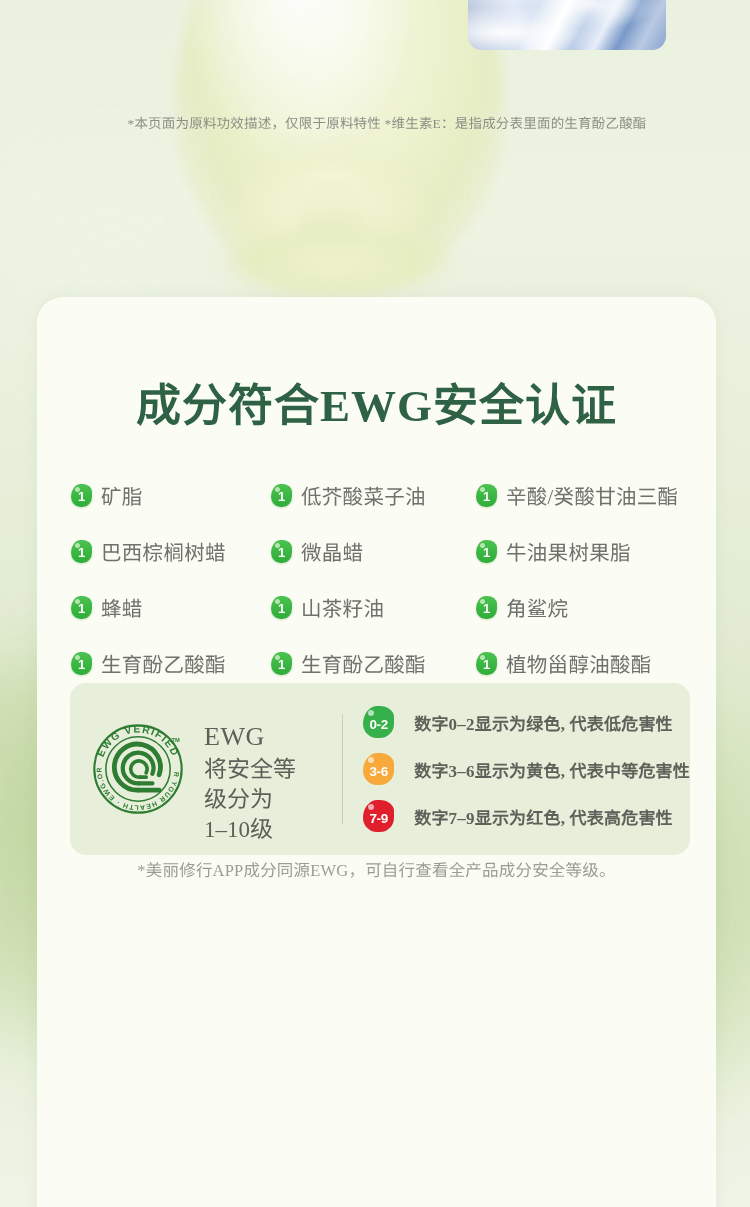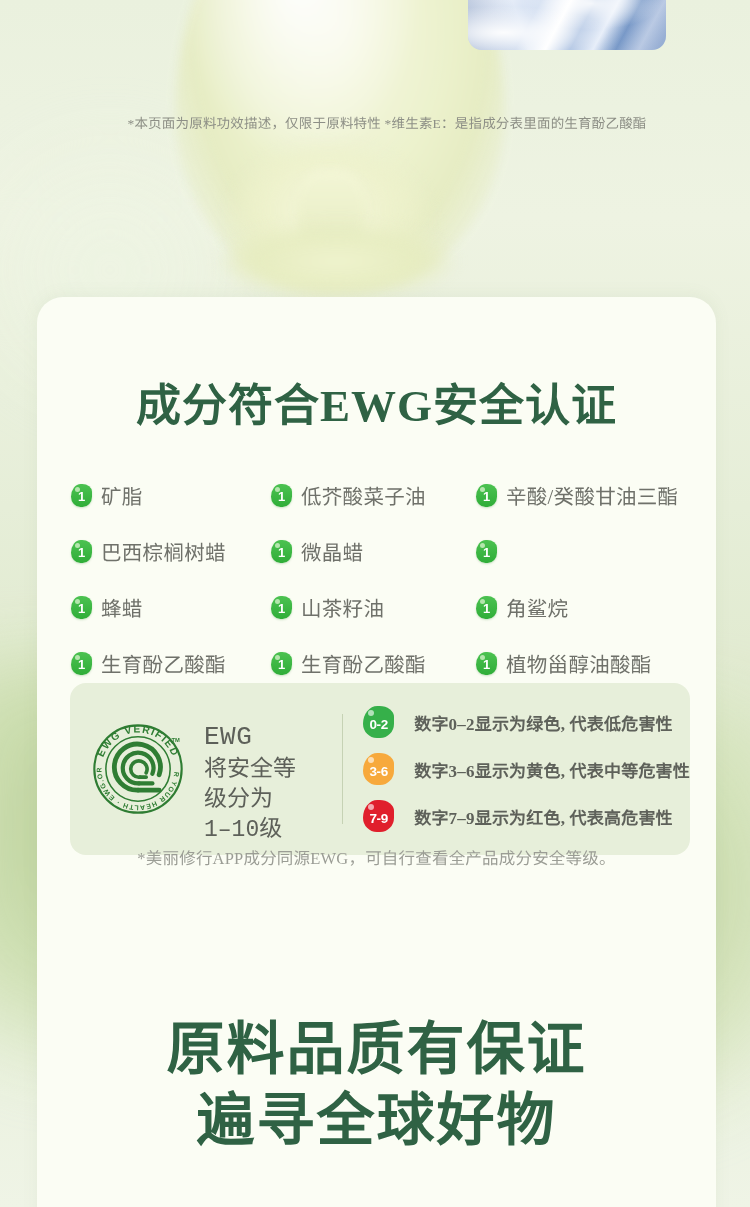--- a/index.html
+++ b/index.html
@@ -129,21 +129,21 @@
   .legend-box{
     position:absolute;left:33px;top:386px;width:620px;height:172px;
     background:#e7efda;border-radius:16px;
     display:flex;align-items:center;
   }
   .ewg-seal{flex:0 0 auto;margin-left:20px;width:96px;height:96px;position:relative;}
   .ewg-seal svg{display:block;width:96px;height:96px;}
 
   .ewg-text{
     margin-left:18px;
-    font-family:Liberation Mono, monospace;
+    font-family:Liberation Serif, serif;
     color:#5d6059;line-height:1.32;margin-top:28px;
   }
   .ewg-text .l1{font-size:26px;letter-spacing:.5px;}
   .ewg-text .l2{font-size:23px;}
   .ewg-text .l3{font-size:23px;}
 
   .legend-div{
     width:1.5px;height:110px;background:#c6d2b4;margin-left:24px;flex:0 0 auto;
   }
 
@@ -162,21 +162,21 @@
     color:#fff;font-size:13.5px;font-weight:700;padding-top:5px;line-height:1;
     font-family:"Liberation Sans",sans-serif;letter-spacing:-.3px;
   }
   .lrow span.ltext{
     font-family:"Liberation Serif","DejaVu Serif",serif;
     font-size:17px;color:#5e615a;white-space:nowrap;font-weight:700;letter-spacing:.2px;
   }
 
   
   .app-note{
-    position:absolute;left:0;top:548px;width:679px;text-align:center;
+    position:absolute;left:0;top:560px;width:679px;text-align:center;
     font-family:"Liberation Serif","DejaVu Serif",serif;
     font-size:16.5px;color:#9b9d95;letter-spacing:.2px;white-space:nowrap;
   }
 
   
   .slogan{
     position:absolute;left:0;top:718px;width:679px;text-align:center;
     font-family:"Liberation Serif","DejaVu Serif",serif;
     font-size:58px;font-weight:700;color:#2f6244;letter-spacing:2px;line-height:1.22;
   }
@@ -235,20 +235,21 @@
     <div class="ing">
       <span class="badge1">
           <b>1</b>
         </span>
       <span class="ing-label">微晶蜡</span>
     </div>
     <div class="ing">
       <span class="badge1">
           <b>1</b>
         </span>
+      <span class="ing-label">牛油果树果脂</span>
     </div>
 
     <div class="ing">
       <span class="badge1">
           <b>1</b>
         </span>
       <span class="ing-label">蜂蜡</span>
     </div>
     <div class="ing">
       <span class="badge1">
@@ -336,17 +337,13 @@
         <span class="lbadge" id="lb2" style="background: linear-gradient(rgb(224, 31, 44) 0%, rgb(224, 31, 44) 100%);">
             <b>7-9</b>
           </span>
         <span class="ltext">数字7–9显示为红色, 代表高危害性</span>
       </div>
     </div>
   </div>
 
   <div class="app-note">*美丽修行APP成分同源EWG，可自行查看全产品成分安全等级。</div>
 
-  <div class="slogan">
-    <div>原料品质有保证</div>
-    <div>遍寻全球好物</div>
-  </div>
 </div>
 
 </body></html>

